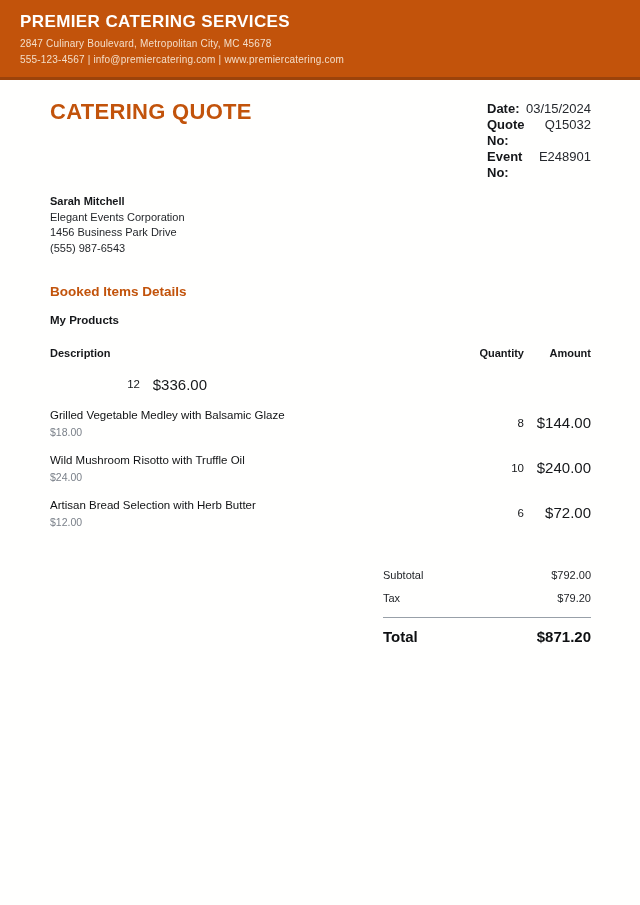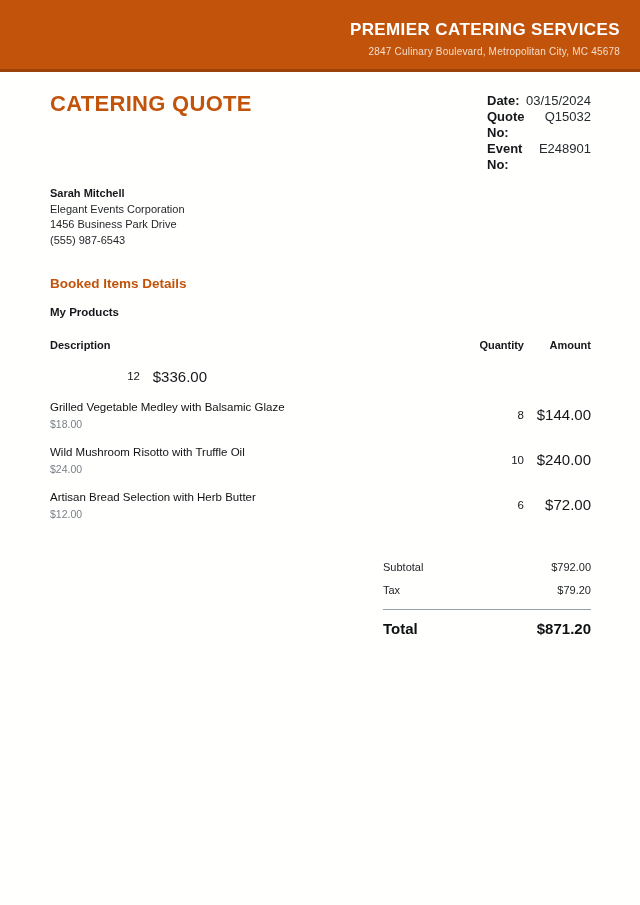--- a/index.html
+++ b/index.html
@@ -10,22 +10,22 @@
     font-family: "Liberation Sans", sans-serif;
     color: #15171a;
     overflow: hidden;
   }
   .doc { width: 640px; height: 905px; background: #fffffe; }
 
   
   .header {
     background: #c2530b;
     border-bottom: 3px solid #9c430b;
-    text-align: right;
-    padding: 20px 20px 12px;
+    text-align: left;
+    padding: 12px 20px 12px;
   }
   .company {
     color: #ffffff;
     font-size: 17px;
     font-weight: 700;
     letter-spacing: 0.4px;
   }
   .header-sub {
     color: #f3ddc8;
     font-size: 10px;
@@ -145,20 +145,21 @@
   }
 </style>
 </head>
 <body>
 
 <div class="doc">
 
   <header class="header">
     <div class="company">PREMIER CATERING SERVICES</div>
     <div class="header-sub">2847 Culinary Boulevard, Metropolitan City, MC 45678</div>
+    <div class="header-sub contact">555-123-4567 | info@premiercatering.com | www.premiercatering.com</div>
   </header>
 
   <main class="page">
 
     <div class="title-row">
       <h1 class="page-title">CATERING QUOTE</h1>
       <div class="meta">
         <div class="meta-row">
           <span class="meta-label">Date:</span>
           <span class="meta-value">03/15/2024</span>

